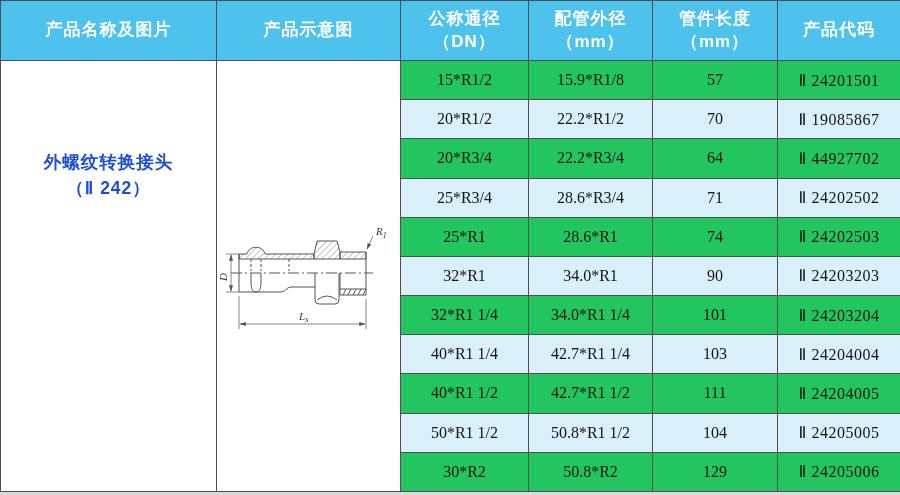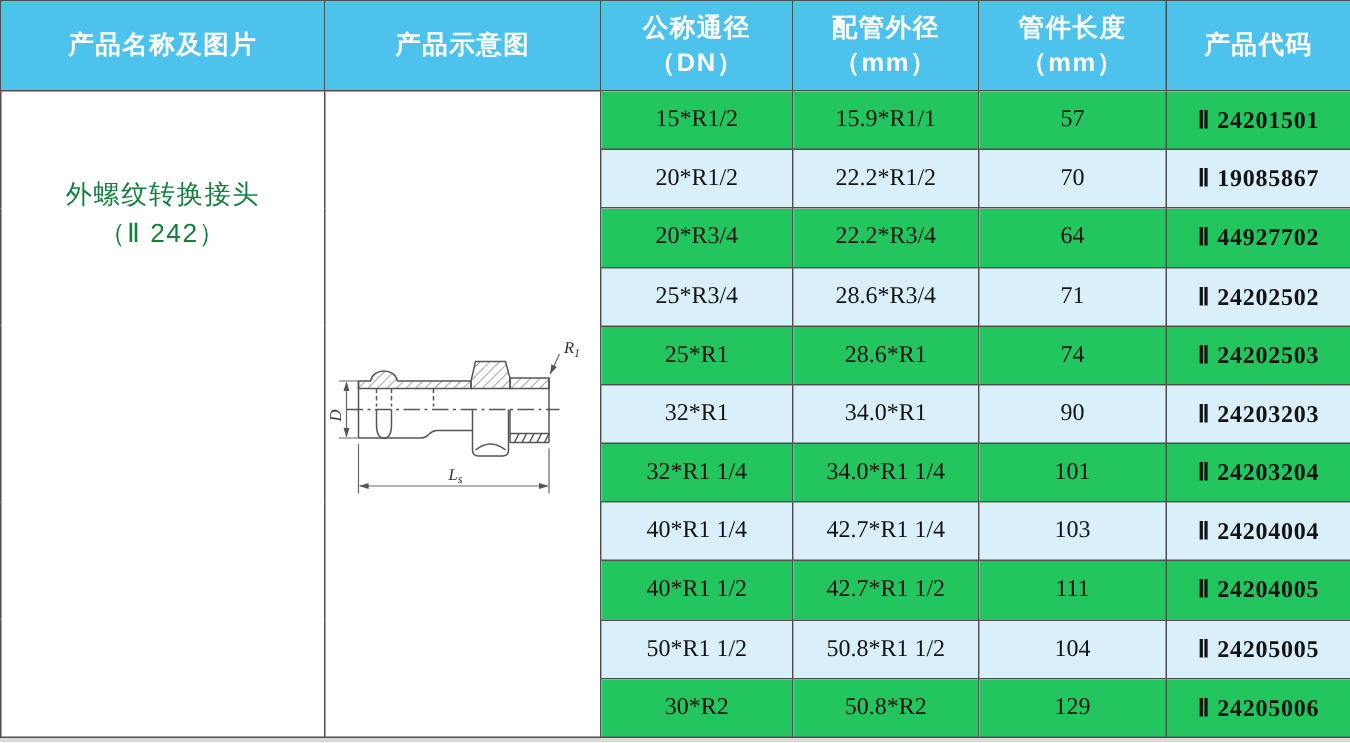--- a/index.html
+++ b/index.html
@@ -28,25 +28,25 @@
   .spec td {
     font-family:"Liberation Serif", serif;
     font-size:16px;
     color:var(--body_text,#141414);
     background:#22c55e;
   }
   .spec tbody tr:nth-child(even) td { background:var(--stripe_bg,#D9EFF9); }
   td.name-cell, td.diagram-cell { background:#ffffff !important; vertical-align:top; }
   td.name-cell {
     font-family:"Liberation Sans", sans-serif;
-    font-weight:normal; font-size:17.5px; color:#15803d;
-    padding-top:55px; line-height:26px; letter-spacing:1px;
+    font-weight:bold; font-size:17.5px; color:#1d4ed8;
+    padding-top:88px; line-height:26px; letter-spacing:1px;
   }
   td.diagram-cell { padding-top:160px; }
-  .code-cell { letter-spacing:0.5px;font-weight:bold; }
+  .code-cell { letter-spacing:0.5px; }
   
   svg .ln  { stroke:var(--diagram_line,#555); stroke-width:1; fill:none; }
   svg .hz  { stroke:var(--diagram_line,#555); stroke-width:1; fill:url(#hatch); }
   svg .dash  { stroke-dasharray:3 2; }
   svg .cline { stroke-dasharray:11 3 2 3; }
   svg .dim   { stroke:#666; stroke-width:0.8; fill:none; }
   svg text {
     font-family:"Liberation Serif", serif; font-style:italic;
     font-size:11px; fill:#333; stroke:none;
   }
@@ -125,21 +125,21 @@
 
           <path class="dim" d="M20,75 V108 M147,78 V108"></path>
           <path class="dim" d="M21,103 H146" marker-start="url(#arr)" marker-end="url(#arr)"></path>
           <text x="80" y="99"><tspan>L</tspan><tspan class="sub" dy="2">s</tspan></text>
 
           <path class="dim" d="M154,15 L148,28" marker-end="url(#arr)"></path>
           <text x="157" y="14"><tspan>R</tspan><tspan class="sub" dy="3">1</tspan></text>
         </svg>
       </td>
       <td>15*R1/2</td>
-      <td>15.9*R1/1</td>
+      <td>15.9*R1/8</td>
       <td>57</td>
       <td class="code-cell">Ⅱ 24201501</td>
     </tr>
     <tr>
       <td>20*R1/2</td>
       <td>22.2*R1/2</td>
       <td>70</td>
       <td class="code-cell">Ⅱ 19085867</td>
     </tr>
     <tr>

